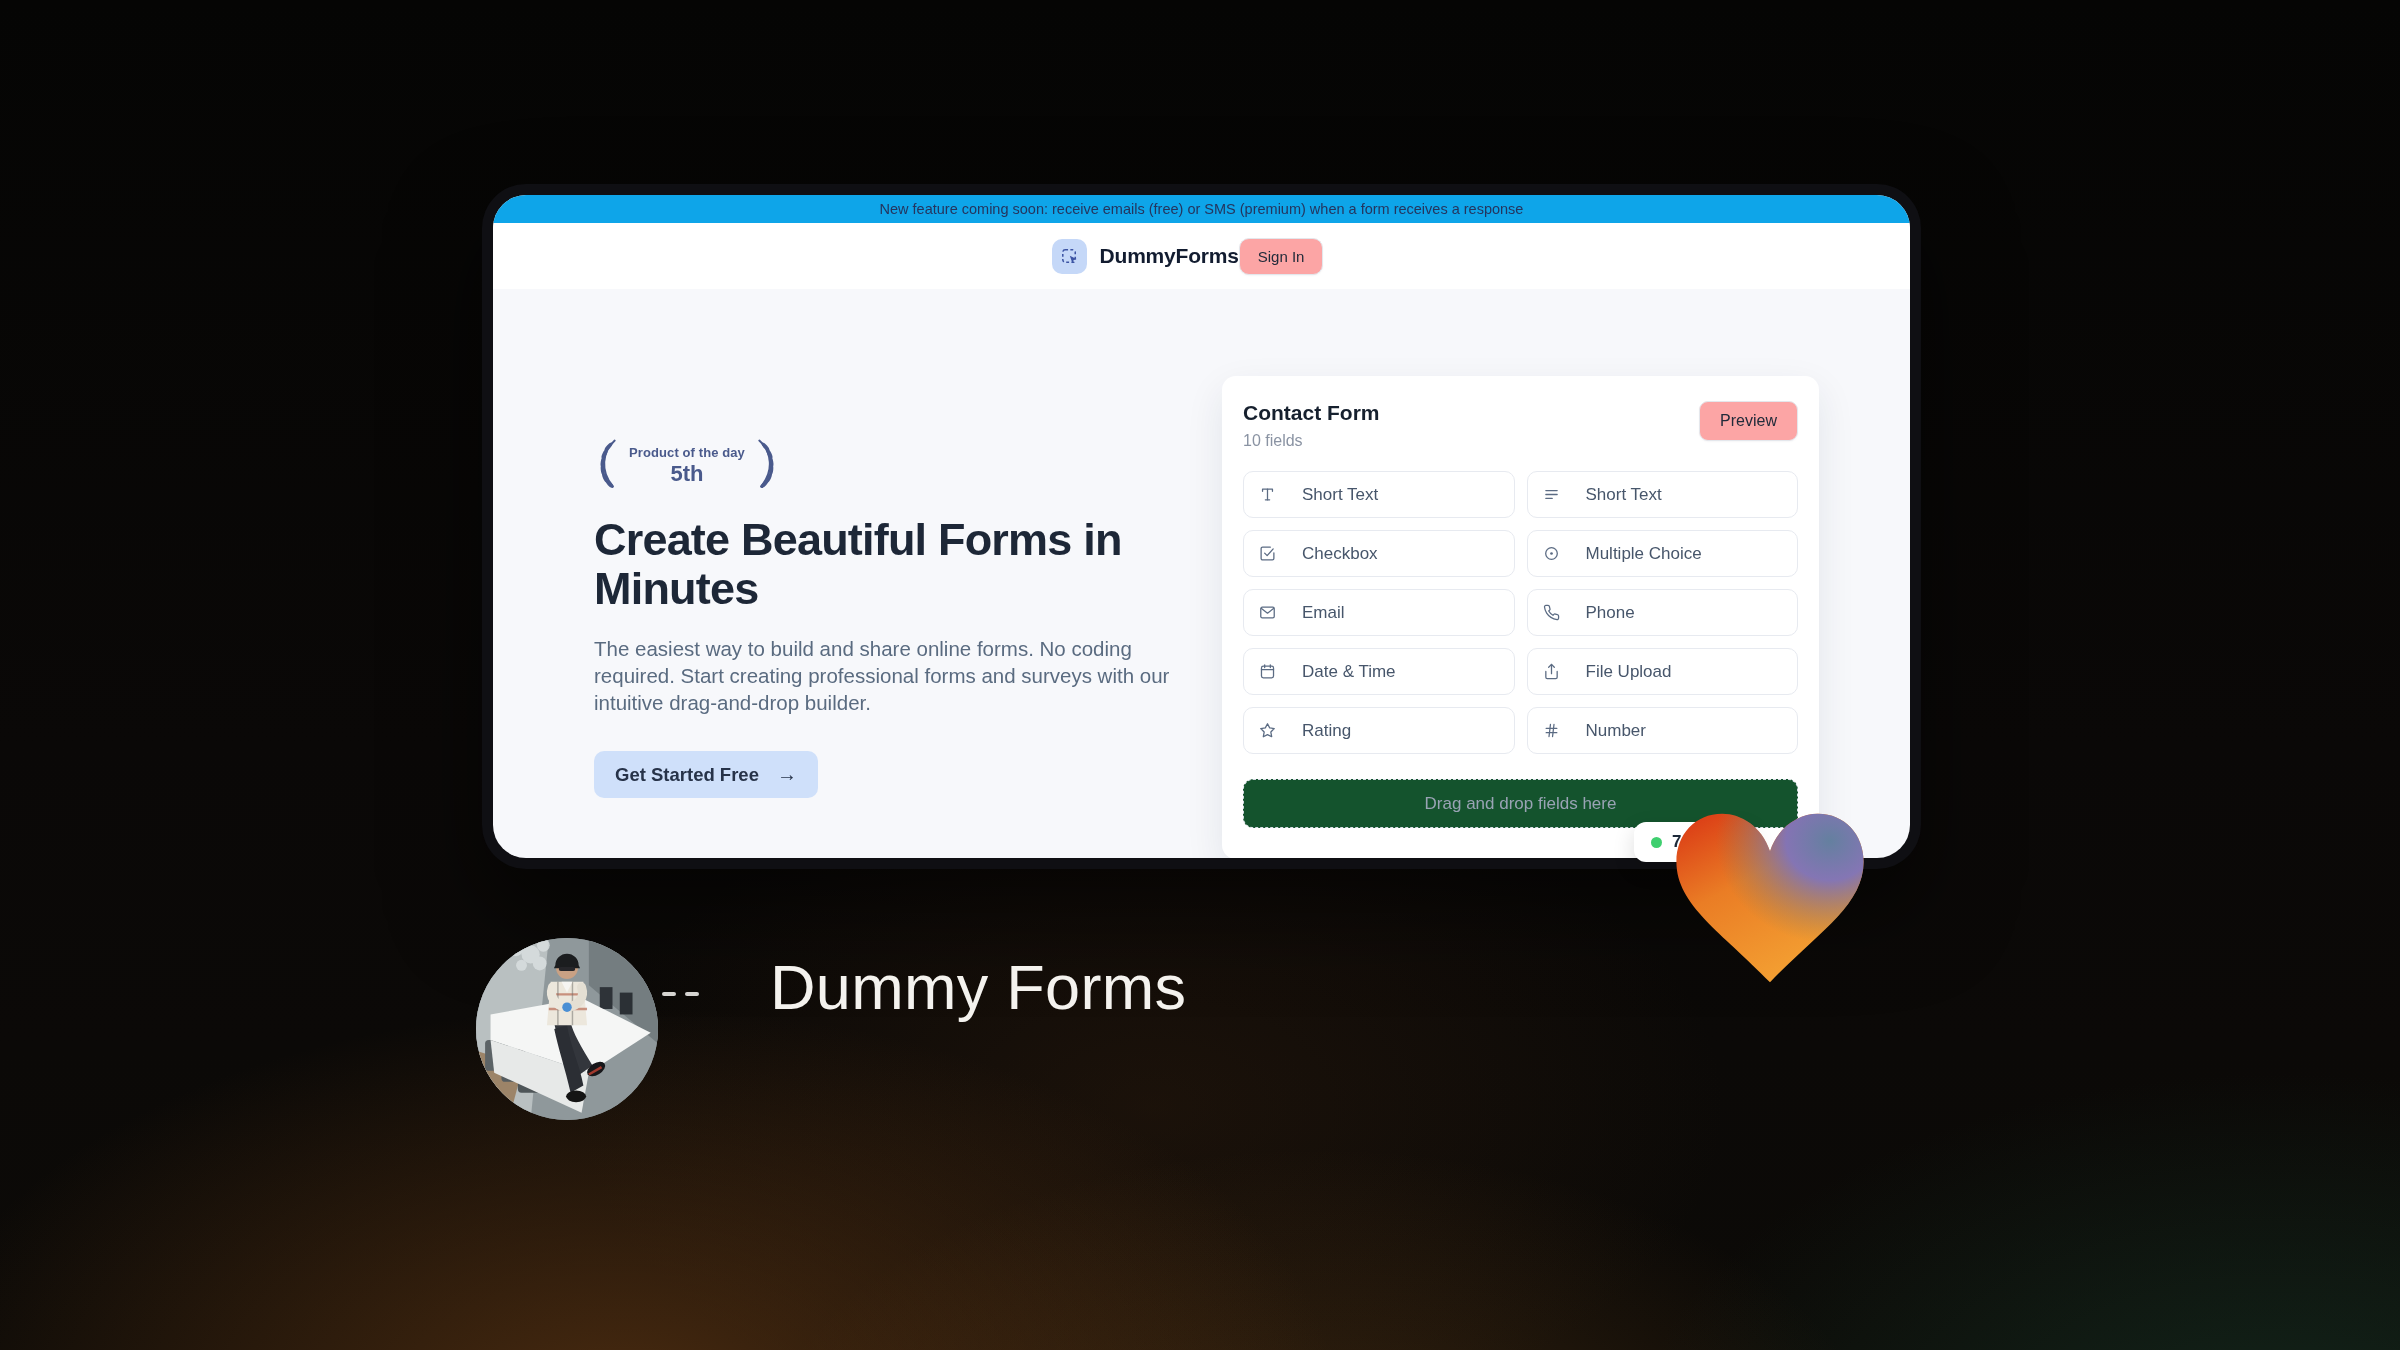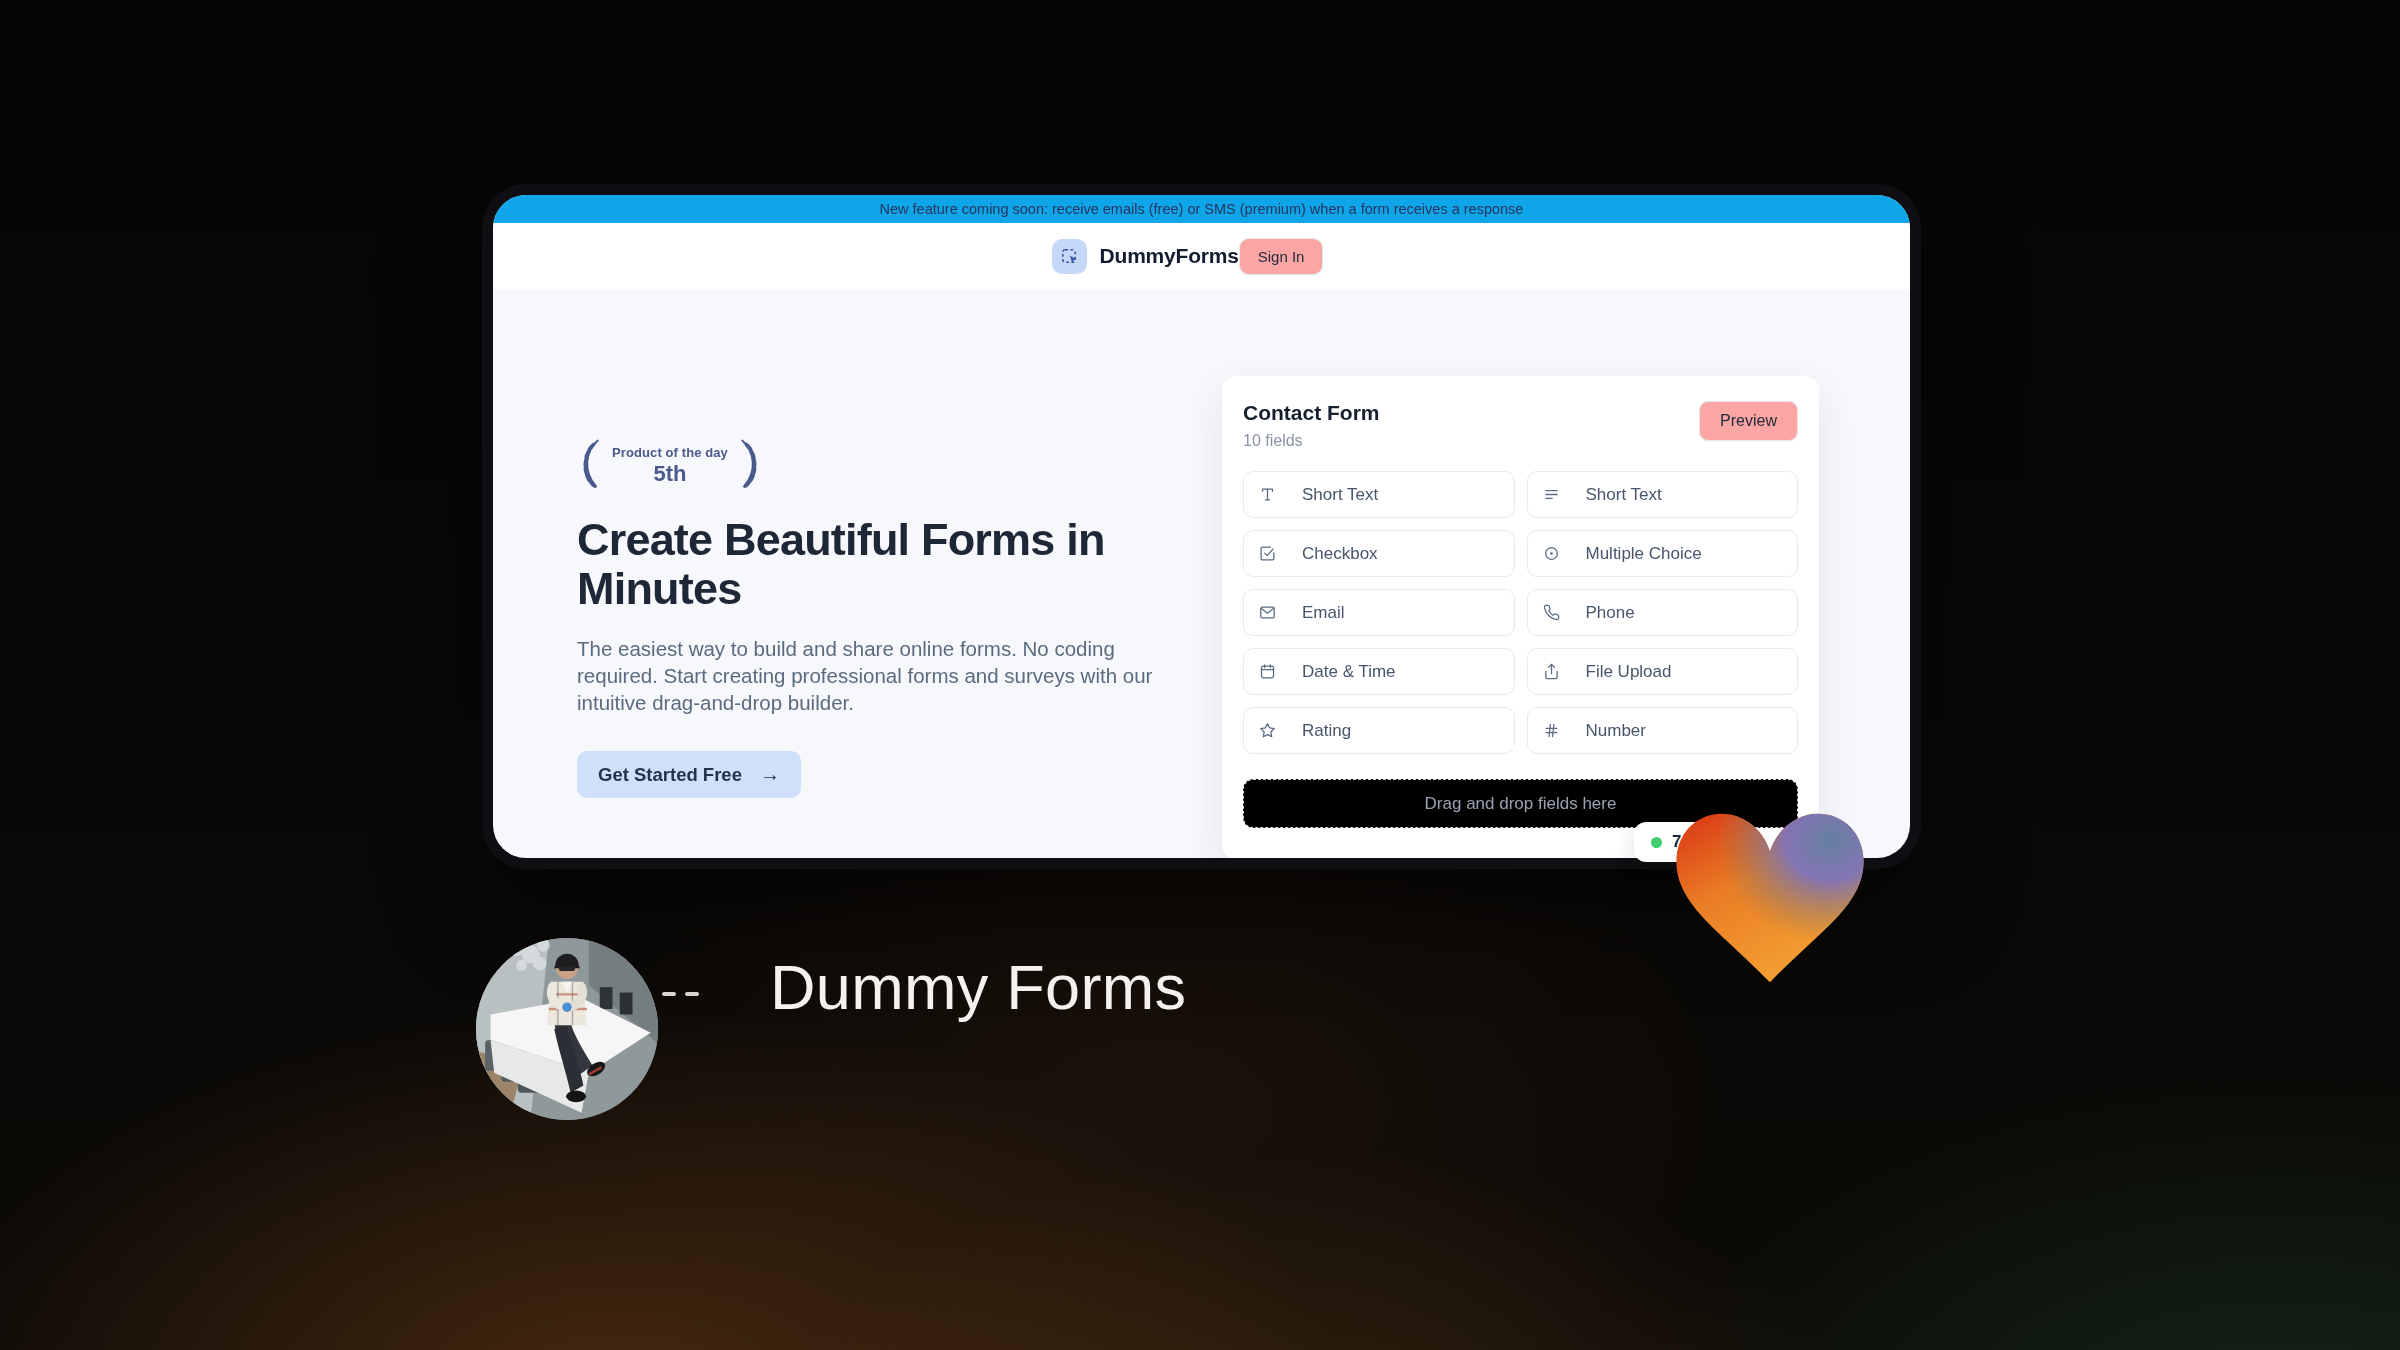--- a/index.html
+++ b/index.html
@@ -33,21 +33,21 @@
   .logo-tile svg{ width:23px; height:23px; }
   .brand-name{ font-size:21px; font-weight:700; color:#121c30; letter-spacing:-.2px; }
   .btn-outline{ background:#fca5a5; border:1px solid #e4e7ec; border-radius:10px; color:#222b3a;
     font-weight:500; box-shadow:0 1px 2px rgba(16,24,40,.04); cursor:pointer;
     font-family:"Liberation Sans", sans-serif; }
   .signin{ padding:9px 18px; font-size:15px; }
 
   .hero{ position:relative; flex:1; }
 
   
-  .hero-left{ position:absolute; left:84px; top:147px; width:590px; }
+  .hero-left{ position:absolute; left:101px; top:147px; width:590px; }
   .award{ display:inline-flex; align-items:flex-end; gap:9px; color:#4a5a8c; margin-left:-4px; }
   .award svg{ width:30px; height:55px; display:block; }
   .award .mirror{ transform:scaleX(-1); }
   .award-text{ text-align:center; padding-bottom:4px; }
   .award-line1{ font-size:13px; font-weight:700; letter-spacing:.1px; }
   .award-line2{ font-size:22px; font-weight:700; margin-top:1px; }
   .hero-title{ margin-top:21px; font-size:45px; line-height:1.08; font-weight:700;
     color:#1d2737; letter-spacing:-.8px; width:560px; }
   .hero-desc{ margin-top:22px; font-size:20.5px; line-height:27px; color:#5a6b80; width:578px; }
   .cta{ margin-top:35px; display:inline-flex; align-items:center; gap:18px;
@@ -64,21 +64,21 @@
   .form-title{ font-size:21px; font-weight:700; color:#16202e; }
   .form-subtitle{ margin-top:7px; font-size:16px; color:#8a93a3; }
   .preview{ padding:10px 20px; font-size:16px; border-radius:9px; }
   .field-grid{ margin-top:21px; display:grid; grid-template-columns:1fr 1fr; gap:12px; }
   .field-btn{ display:flex; align-items:center; gap:26px; height:47px; padding:0 15px;
     background:#fff; border:1px solid #e7eaf0; border-radius:10px; cursor:grab; }
   .field-icon{ display:flex; color:#5b6b83; }
   .field-icon svg{ width:17px; height:17px; }
   .field-label{ font-size:17px; font-weight:500; color:#47566b; }
   .dropzone{ margin-top:25px; height:49px; border:1.5px dashed #d7dce5; border-radius:10px;
-    background:#000000; display:flex; align-items:center; justify-content:center;
+    background:#14532d; display:flex; align-items:center; justify-content:center;
     font-size:17px; color:#99a3b4; }
 
   
   .live-badge{ position:absolute; left:1634px; top:822px; height:40px; width:120px;
     background:#fff; border-radius:12px; box-shadow:0 8px 22px rgba(0,0,0,.14);
     display:flex; align-items:center; gap:10px; padding:0 17px; z-index:5; }
   .live-dot{ width:11px; height:11px; border-radius:50%; background:#3fcf6f; }
   .live-value{ font-size:17px; font-weight:600; color:#1d2939; }
 
   

